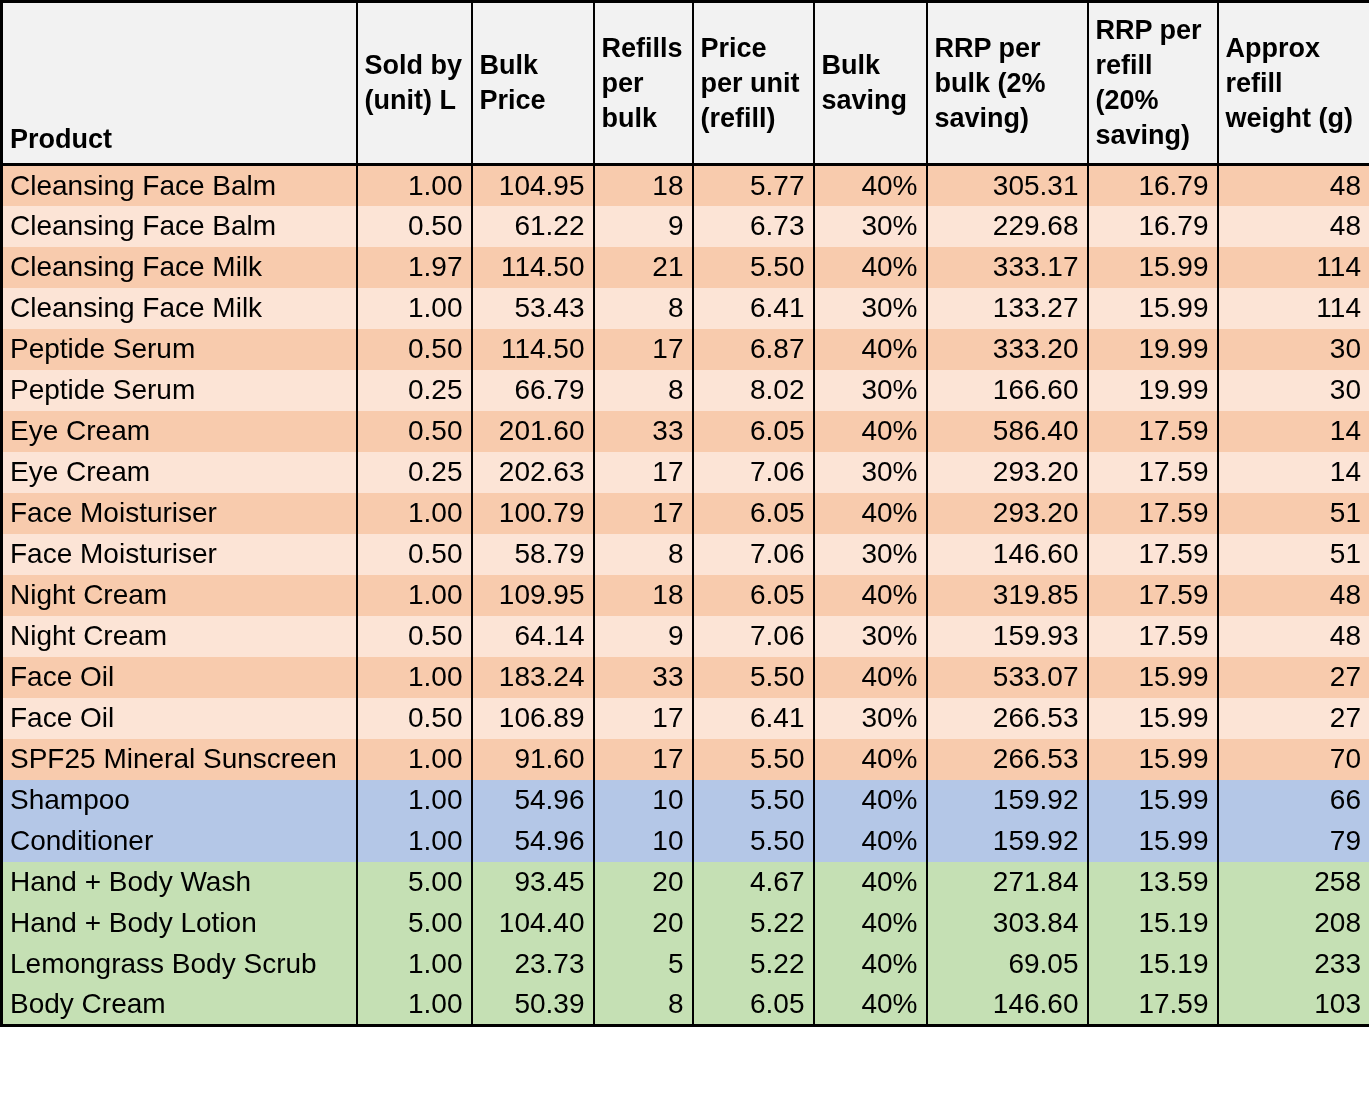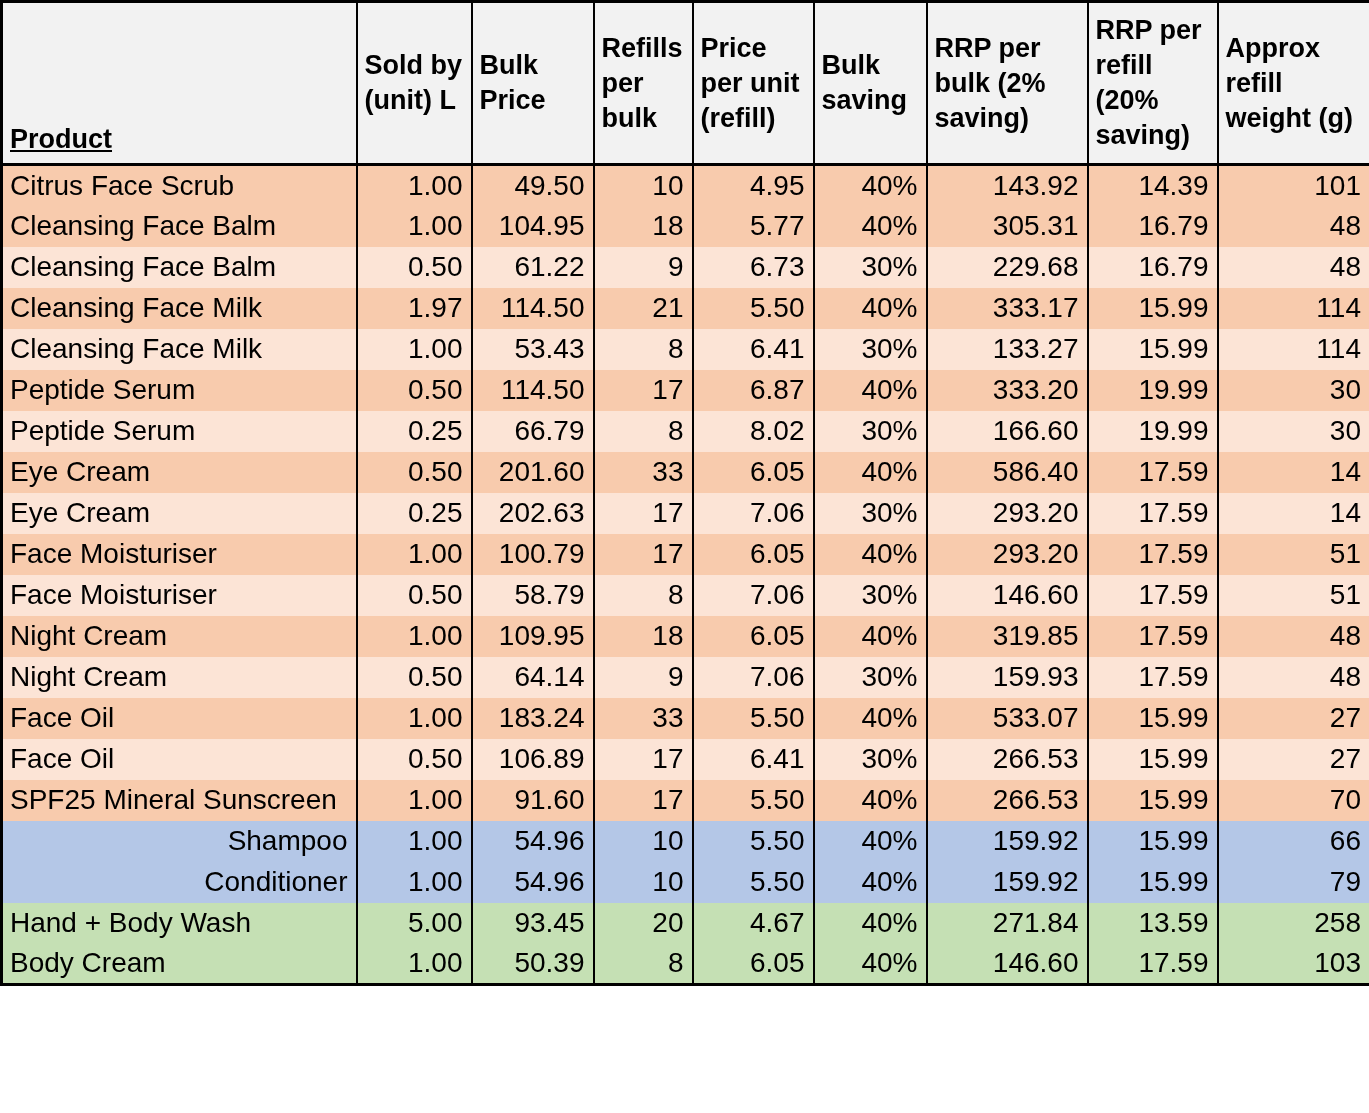--- a/index.html
+++ b/index.html
@@ -37,33 +37,32 @@
     line-height: 35px;
     text-align: left;
     vertical-align: middle;
     padding: 4px 4px 4px 7px;
     height: 163px;
     border-bottom: 3px solid var(--border);
   }
   thead th.col-product {
     vertical-align: bottom;
     padding-bottom: 6px;
-    text-decoration: underline;
   }
   tbody td {
     font-size: 28px;
     height: 41px;
     padding: 0 8px 0 7px;
     white-space: nowrap;
     vertical-align: middle;
   }
   tbody td.num { text-align: right; }
   tr.orange-dark  td { background: var(--orange-dark); }
   tr.orange-light td { background: var(--orange-light); }
-  tr.blue         td { background: var(--blue); text-align: right; }
+  tr.blue         td { background: var(--blue); }
   tr.green        td { background: var(--green); }
 </style>
 </head>
 <body>
 
 <table class="pricing">
   <colgroup>
     <col style="width:355px">
     <col style="width:115px">
     <col style="width:122px">
@@ -82,31 +81,20 @@
       <th>Refills per bulk</th>
       <th>Price per unit (refill)</th>
       <th>Bulk saving</th>
       <th>RRP per bulk (2% saving)</th>
       <th>RRP per refill (20% saving)</th>
       <th>Approx refill weight (g)</th>
     </tr>
   </thead>
   <tbody>
       <tr class="orange-dark">
-        <td>Citrus Face Scrub</td>
-        <td class="num">1.00</td>
-        <td class="num">49.50</td>
-        <td class="num">10</td>
-        <td class="num">4.95</td>
-        <td class="num">40%</td>
-        <td class="num">143.92</td>
-        <td class="num">14.39</td>
-        <td class="num">101</td>
-      </tr>
-      <tr class="orange-dark">
         <td>Cleansing Face Balm</td>
         <td class="num">1.00</td>
         <td class="num">104.95</td>
         <td class="num">18</td>
         <td class="num">5.77</td>
         <td class="num">40%</td>
         <td class="num">305.31</td>
         <td class="num">16.79</td>
         <td class="num">48</td>
       </tr>
@@ -291,20 +279,42 @@
         <td class="num">5.00</td>
         <td class="num">93.45</td>
         <td class="num">20</td>
         <td class="num">4.67</td>
         <td class="num">40%</td>
         <td class="num">271.84</td>
         <td class="num">13.59</td>
         <td class="num">258</td>
       </tr>
       <tr class="green">
+        <td>Hand + Body Lotion</td>
+        <td class="num">5.00</td>
+        <td class="num">104.40</td>
+        <td class="num">20</td>
+        <td class="num">5.22</td>
+        <td class="num">40%</td>
+        <td class="num">303.84</td>
+        <td class="num">15.19</td>
+        <td class="num">208</td>
+      </tr>
+      <tr class="green">
+        <td>Lemongrass Body Scrub</td>
+        <td class="num">1.00</td>
+        <td class="num">23.73</td>
+        <td class="num">5</td>
+        <td class="num">5.22</td>
+        <td class="num">40%</td>
+        <td class="num">69.05</td>
+        <td class="num">15.19</td>
+        <td class="num">233</td>
+      </tr>
+      <tr class="green">
         <td>Body Cream</td>
         <td class="num">1.00</td>
         <td class="num">50.39</td>
         <td class="num">8</td>
         <td class="num">6.05</td>
         <td class="num">40%</td>
         <td class="num">146.60</td>
         <td class="num">17.59</td>
         <td class="num">103</td>
       </tr>

